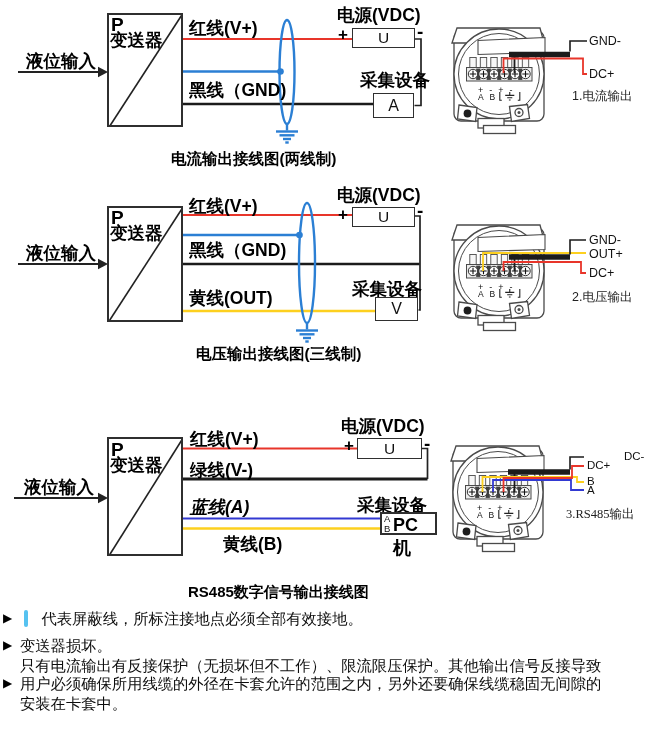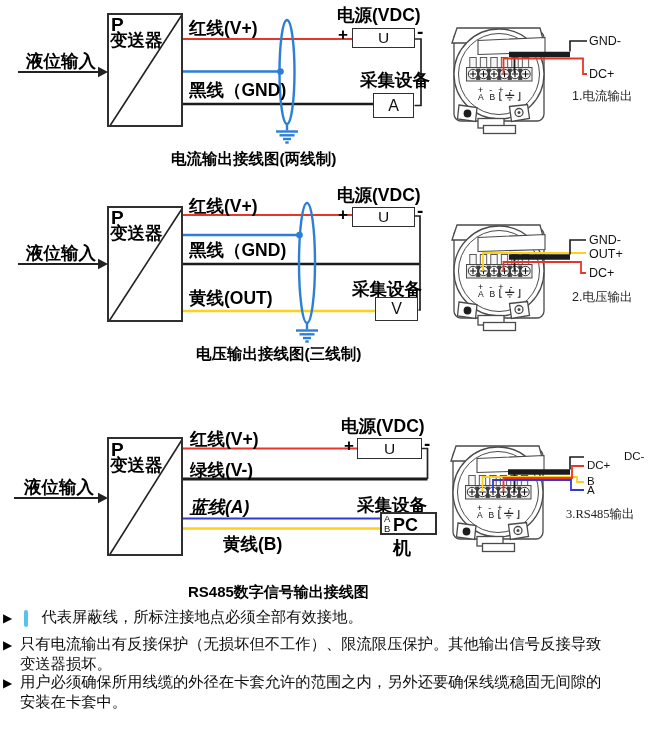--- a/index.html
+++ b/index.html
@@ -23,21 +23,21 @@
   .cnum{font-size:12.5px;color:#222;}
   .pmrow{font-size:9px;color:#111;word-spacing:2.5px;letter-spacing:0.5px;}
   .abrow{font-size:8.5px;color:#111;word-spacing:4px;}
   .pcbox{border-width:2px;}
   .pcport{position:absolute;font-size:9.5px;color:#111;left:2px;line-height:1;}
   .pcname{position:absolute;left:11px;top:1px;font-size:18px;font-weight:bold;color:#000;}
   .note{position:absolute;left:3px;display:flex;align-items:flex-start;font-size:15.3px;line-height:19.5px;color:#0d0d0d;}
   .note .tri{width:17px;font-size:12px;line-height:19.5px;color:#000;flex:0 0 17px;}
   .note .tri.hidden{visibility:hidden;}
   .note .bar{flex:0 0 3.5px;width:3.5px;height:17px;margin:1px 14px 0 4px;border-radius:2px;background:var(--c-note_bar,#56c2f0);}
-  .note .txt div{white-space:nowrap;font-family:Liberation Mono, monospace;}
+  .note .txt div{white-space:nowrap;}
   
   .sw-red{stroke:var(--c-red,#e8352a);fill:none;}
   .sw-black{stroke:var(--c-black,#1b1b1b);fill:none;}
   .sw-shield{stroke:var(--c-shield,#2b7fd4);fill:none;}
   .sw-blue{stroke:var(--c-blue,#3239d2);fill:none;}
   .sw-yellow{stroke:var(--c-yellow,#fdd01f);fill:none;}
   .sw-line{stroke:#222;fill:none;}
   .f-shield{fill:var(--c-shield,#2b7fd4);stroke:none;}
   .f-head{fill:#222;stroke:none;}
 </style>
@@ -250,22 +250,22 @@
   <div class="note" style="top:609px;">
     <span class="tri">▶</span>
     <span class="bar"></span>
     <div class="txt">
         <div>代表屏蔽线，所标注接地点必须全部有效接地。</div>
       </div>
   </div>
   <div class="note" style="top:636px;">
     <span class="tri">▶</span>
     <div class="txt">
+      <div>变送器损坏。</div>
       <div>只有电流输出有反接保护（无损坏但不工作）、限流限压保护。其他输出信号反接导致</div>
-      <div>变送器损坏。</div>
     </div>
   </div>
   <div class="note" style="top:674px;">
     <span class="tri">▶</span>
     <div class="txt">
       <div>用户必须确保所用线缆的外径在卡套允许的范围之内，另外还要确保线缆稳固无间隙的</div>
       <div>安装在卡套中。</div>
     </div>
   </div>
 

